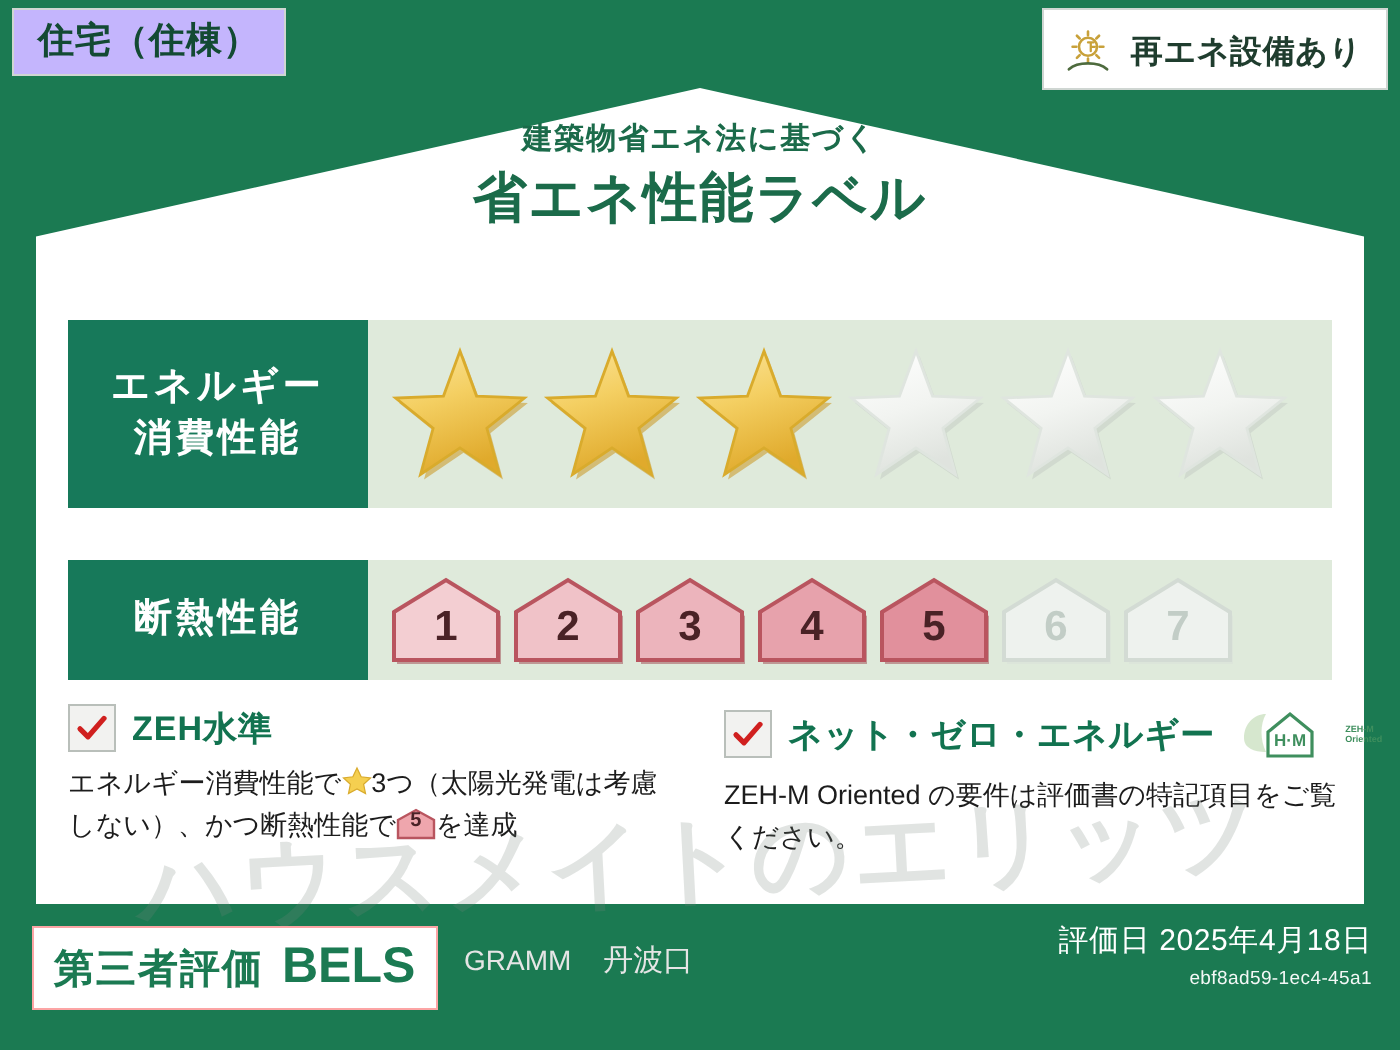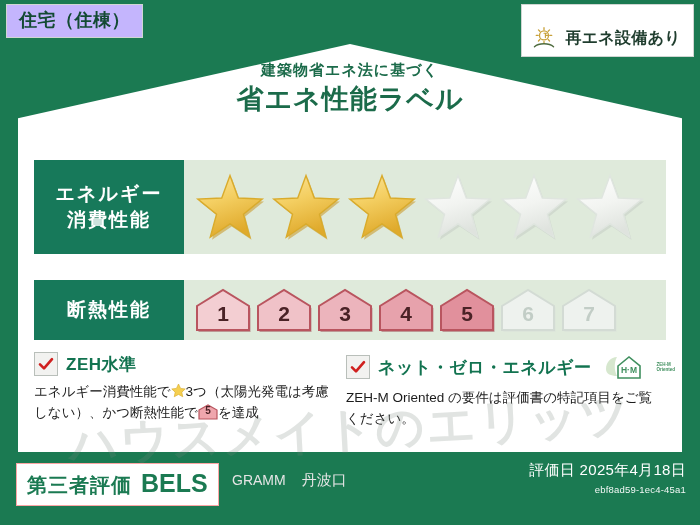--- a/index.html
+++ b/index.html
@@ -26,21 +26,21 @@
     background:#c4b5fd; border:1px solid #cfd6d2;
     padding:5px 12px 6px 12px;
     font-size:18px; font-weight:bold; color:#134a33;
     letter-spacing:.5px; line-height:1.15;
   }
 
   
   .re-chip{
     position:absolute; right:6px; top:4px;
     background:#ffffff; border:1px solid #cfd6d2;
-    padding:20px 12px 5px 8px;
+    padding:8px 12px 5px 8px;
     display:flex; align-items:center; gap:7px;
     font-size:16px; font-weight:bold; color:#1f3d2e;
   }
   .re-chip .re-text{letter-spacing:.3px;}
   .sun-icon{width:28px;height:26px;display:block;flex:0 0 auto;}
 
   
   .headings{
     position:absolute; left:0; right:0; top:62px;
     text-align:center; color:#1b6b4a;
@@ -83,21 +83,21 @@
   .grade span{
     position:relative;z-index:2;
     font-size:21px;font-weight:bold;color:#4a2226;
     padding-bottom:7px;
   }
   .grade.off span{color:#c2cdc6;}
 
   
   .statements{
     position:absolute; left:34px; top:352px; width:636px;
-    display:flex; gap:4px;
+    display:flex; gap:20px;
   }
   .stmt{width:308px;}
   .stmt-head{display:flex;align-items:center;gap:8px;}
   .chk{
     width:22px;height:22px;flex:0 0 auto;
     background:#f2f2f0;border:1px solid #b9bfba;
     display:flex;align-items:center;justify-content:center;
   }
   .chk svg{width:16px;height:16px;display:block;}
   .stmt-title{font-size:17px;font-weight:bold;color:#127350;letter-spacing:.5px;white-space:nowrap;}

